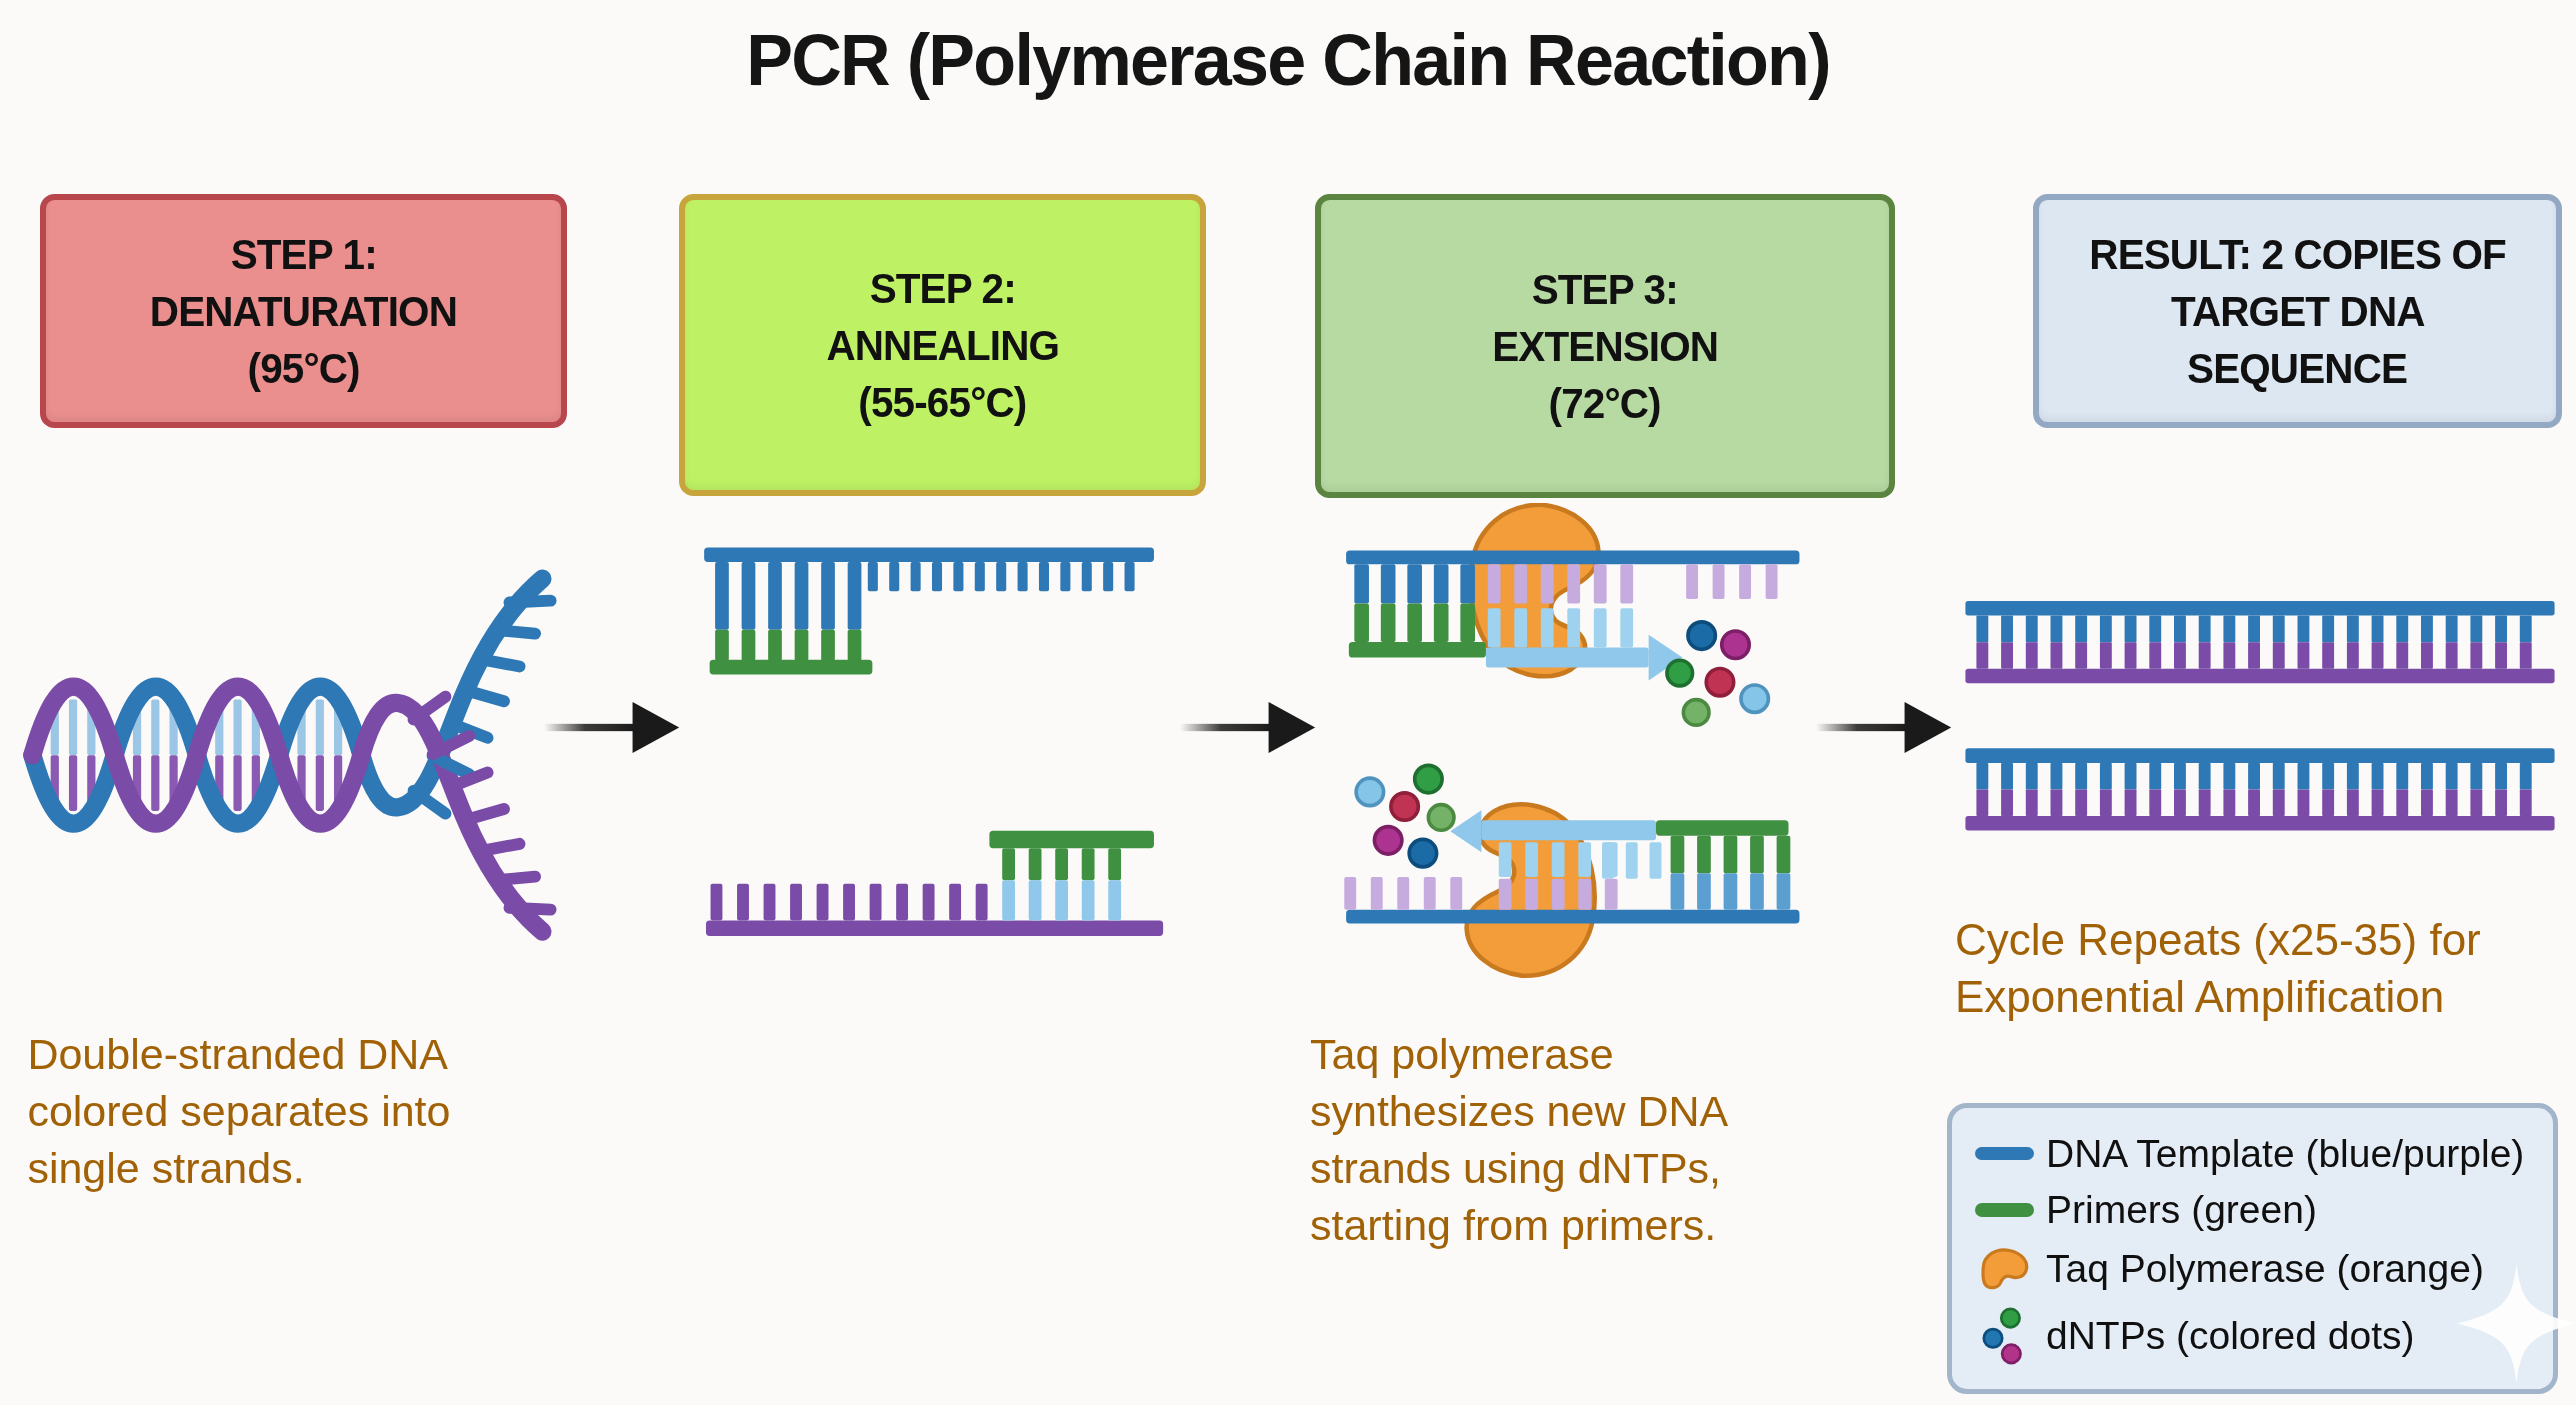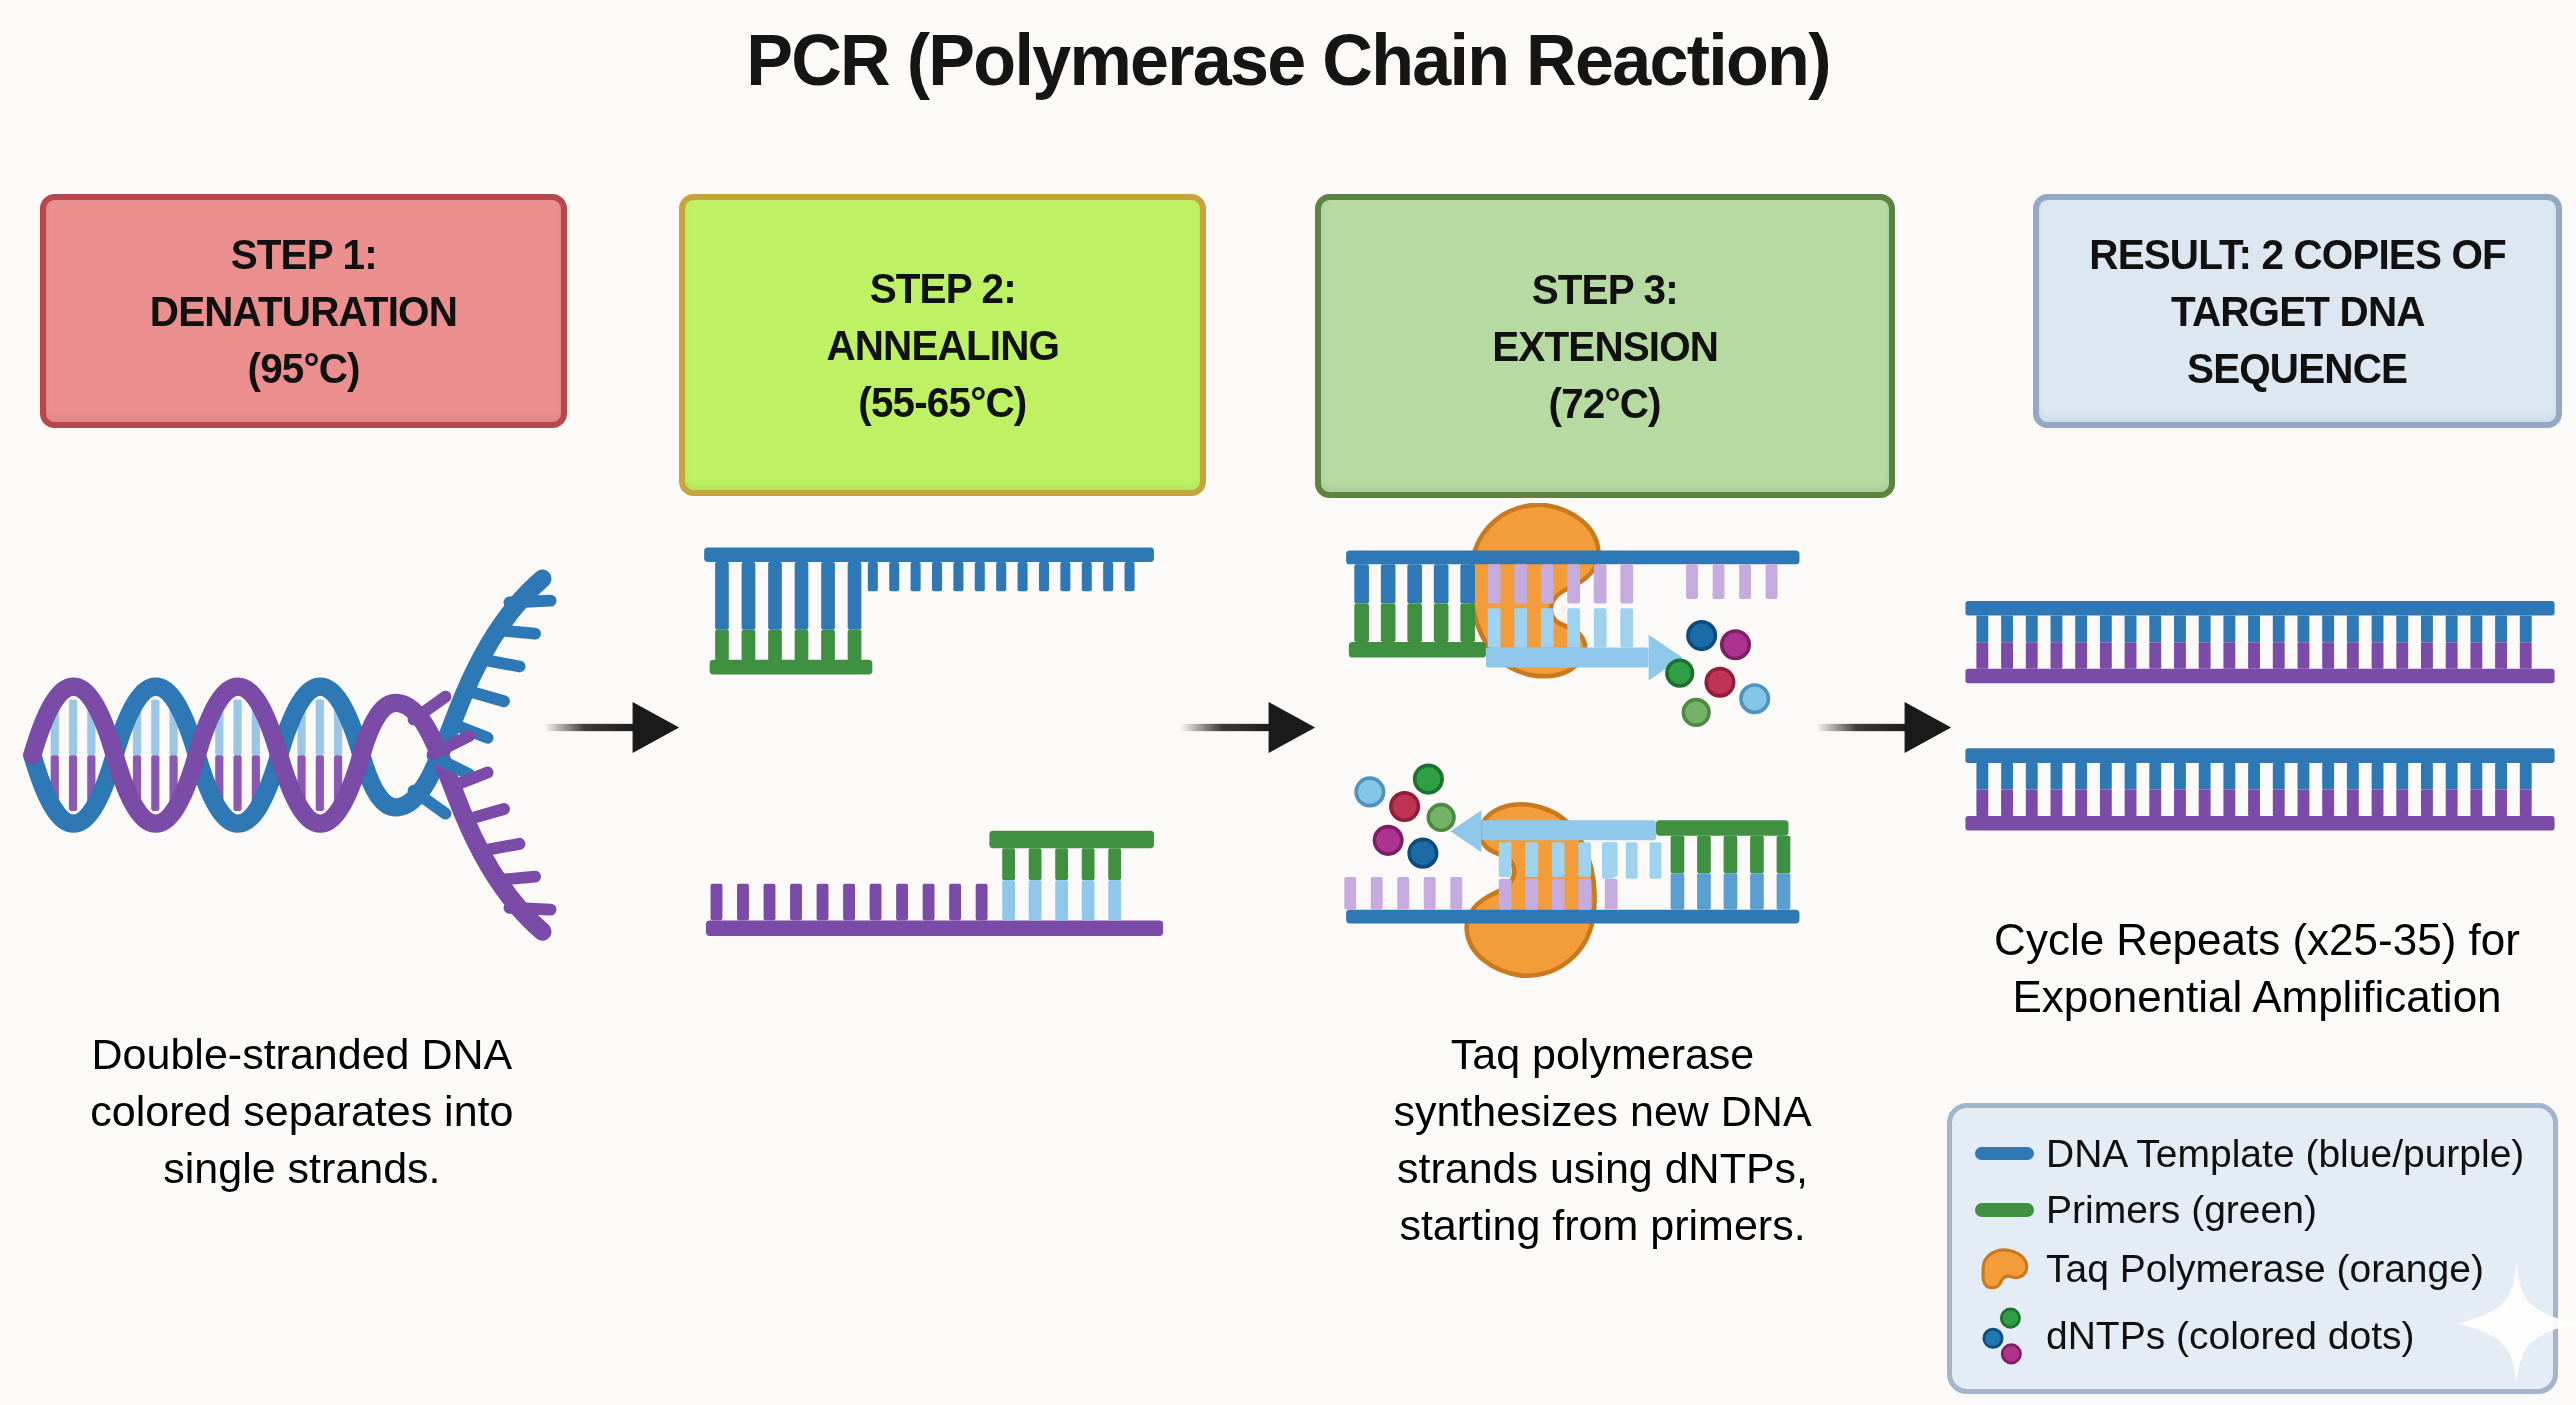--- a/index.html
+++ b/index.html
@@ -10,21 +10,21 @@
   .stepbox{position:absolute;border-radius:14.6px;box-sizing:border-box;
            display:flex;flex-direction:column;align-items:center;justify-content:center;
            text-align:center;font-weight:700;font-size:43px;line-height:57px;
            letter-spacing:-0.9px;color:#111;box-shadow:inset 0 -4.6px 7.3px rgba(0,0,0,.06);}
   .stepbox .ln{transform:scaleX(.94);white-space:nowrap;}
   #box-step1{left:27.4px;top:194px;width:527px;height:234px;background:#ea8f8e;border:6.4px solid #b8474d;margin-left:13px;}
   #box-step2{left:679px;top:194px;width:527px;height:302px;background:#bef264;border:6.4px solid #c8a53c;}
   #box-step3{left:1315px;top:194px;width:580px;height:304px;background:#b7d9a2;border:6.4px solid #5a8440;}
   #box-result{left:2033px;top:194px;width:529px;height:234px;background:#dde7f2;border:6.4px solid #93a9c3;}
   .diagram{position:absolute;}
-  .cap{position:absolute;text-align:center;font-size:43px;line-height:57px;color:#000000;}
+  .cap{position:absolute;font-size:43px;line-height:57px;color:#a16207;}
   #cap-step1{left:27.4px;top:1026px;width:549px;}
   #cap-step2{left:681px;top:1026px;width:521px;}
   #cap-step3{left:1310px;top:1026px;width:585px;}
   #cap-result{left:1955px;top:911px;width:604px;font-size:44px;}
   .it{}
   #legend{position:absolute;left:1947px;top:1103px;width:611px;height:291px;box-sizing:border-box;
           background:#e4ecf5;border:5.5px solid #a2b5ca;border-radius:20px;
           display:flex;flex-direction:column;justify-content:space-evenly;padding:11px 20px;}
   .lrow{display:flex;align-items:center;gap:10px;font-size:39px;color:#101010;white-space:nowrap;}
   .swatch{flex:0 0 64px;display:flex;justify-content:center;align-items:center;}

